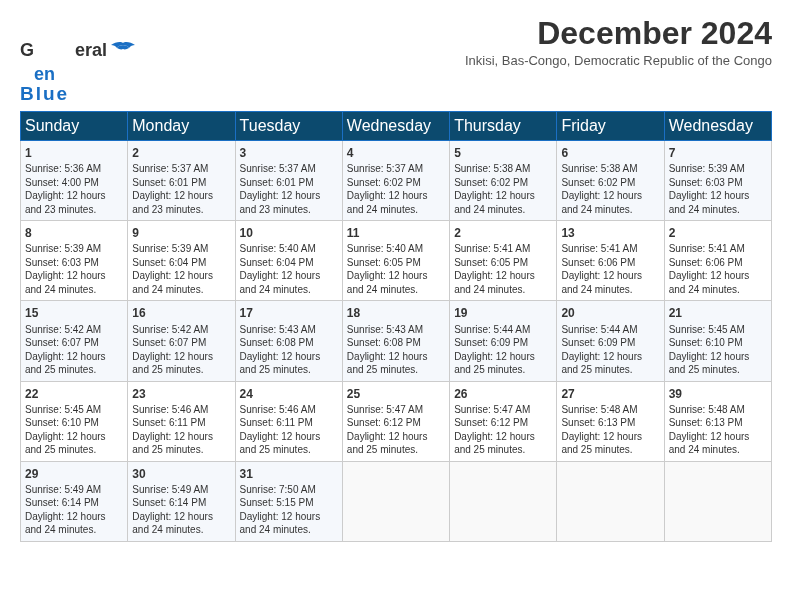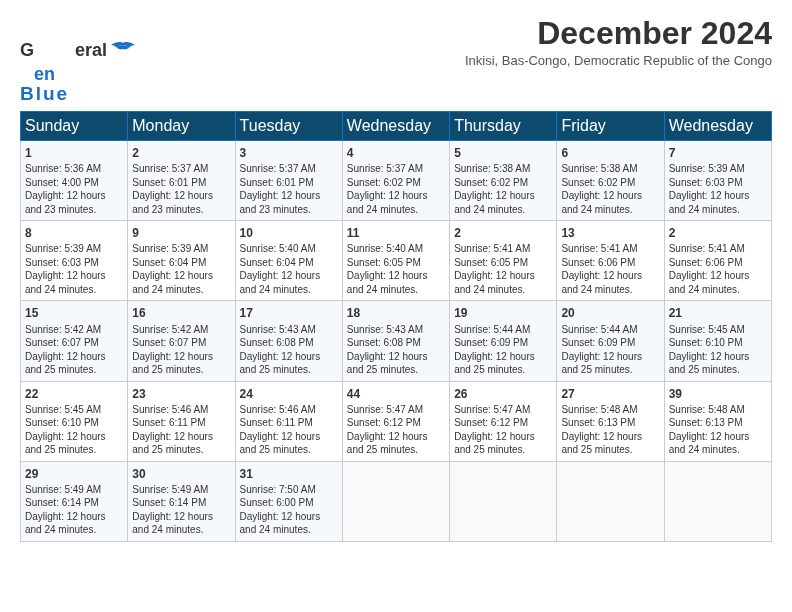--- a/index.html
+++ b/index.html
@@ -272,21 +272,21 @@
             <div>Sunset: 6:11 PM</div>
             <div>Daylight: 12 hours and 25 minutes.</div>
           </td>
           <td>
             <span class="day-num">24</span>
             <div>Sunrise: 5:46 AM</div>
             <div>Sunset: 6:11 PM</div>
             <div>Daylight: 12 hours and 25 minutes.</div>
           </td>
           <td>
-            <span class="day-num">44</span>
+            <span class="day-num">25</span>
             <div>Sunrise: 5:47 AM</div>
             <div>Sunset: 6:12 PM</div>
             <div>Daylight: 12 hours and 25 minutes.</div>
           </td>
           <td>
             <span class="day-num">26</span>
             <div>Sunrise: 5:47 AM</div>
             <div>Sunset: 6:12 PM</div>
             <div>Daylight: 12 hours and 25 minutes.</div>
           </td>
@@ -312,21 +312,21 @@
           </td>
           <td>
             <span class="day-num">30</span>
             <div>Sunrise: 5:49 AM</div>
             <div>Sunset: 6:14 PM</div>
             <div>Daylight: 12 hours and 24 minutes.</div>
           </td>
           <td>
             <span class="day-num">31</span>
             <div>Sunrise: 7:50 AM</div>
-            <div>Sunset: 6:00 PM</div>
+            <div>Sunset: 5:15 PM</div>
             <div>Daylight: 12 hours and 24 minutes.</div>
           </td>
           <td class="cell-empty"></td>
           <td class="cell-empty"></td>
           <td class="cell-empty"></td>
           <td class="cell-empty"></td>
         </tr>
       </tbody>
   </table>
 </div>

